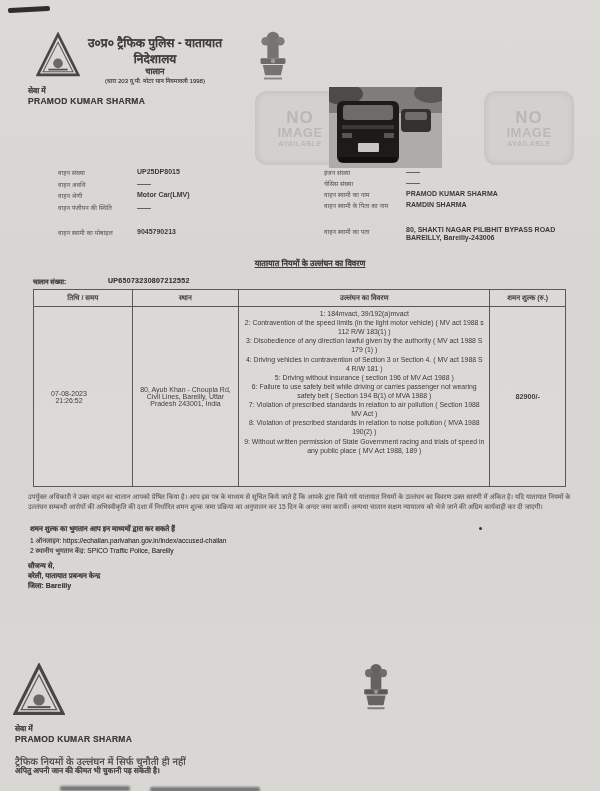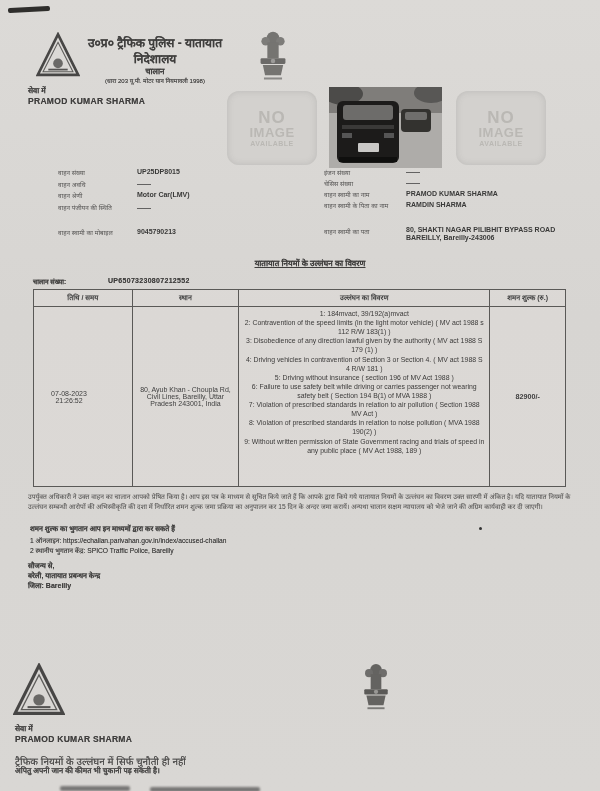--- a/index.html
+++ b/index.html
@@ -12,21 +12,21 @@
   .ink{color:#3f3e3d;text-shadow:0 0 .5px rgba(70,70,70,.65);}
   .scan-mark{left:8px;top:7px;width:42px;height:5px;background:#2f2e2c;border-radius:2px;transform:rotate(-3deg);}
   .hdr-text{left:80px;top:36px;width:150px;text-align:center;line-height:1.3;}
   .hdr-l1{font-size:12px;font-weight:bold;}
   .hdr-l2{font-size:8px;font-weight:bold;}
   .hdr-l3{font-size:6px;}
   .to-label{left:28px;top:85px;font-size:7.5px;font-weight:bold;}
   .recipient{left:28px;top:96px;font-size:8.5px;font-weight:bold;letter-spacing:.3px;}
   .noimg{width:90px;height:74px;border-radius:12px;background:#d3d1ce;box-shadow:inset 0 0 6px rgba(120,120,120,.25);
     display:flex;flex-direction:column;align-items:center;justify-content:center;color:#bab8b4;
-    font-weight:bold;text-align:center;line-height:1.05;}
+    font-weight:bold;text-align:center;line-height:1.05;margin-left:28px;}
   .noimg .big{font-size:17px;letter-spacing:1px;}
   .noimg .mid{font-size:13px;letter-spacing:.5px;}
   .noimg .sml{font-size:7px;letter-spacing:.5px;}
   .photo{left:329px;top:87px;width:113px;height:81px;background:#8f8d8a;}
   .det-label{font-size:6.3px;color:#565554;line-height:1.15;}
   .det-value{font-size:7px;font-weight:bold;color:#393938;line-height:1.2;}
   .sec-title{left:170px;top:257px;width:280px;text-align:center;font-size:8px;font-weight:bold;text-decoration:underline;}
   .challan-label{left:33px;top:277px;font-size:6.5px;font-weight:bold;}
   .challan-no{left:108px;top:277px;font-size:7px;font-weight:bold;letter-spacing:.3px;}
   .vtable{left:33px;top:289px;width:533px;border:1px solid #5a5957;box-sizing:border-box;background:rgba(230,228,225,.25);}

